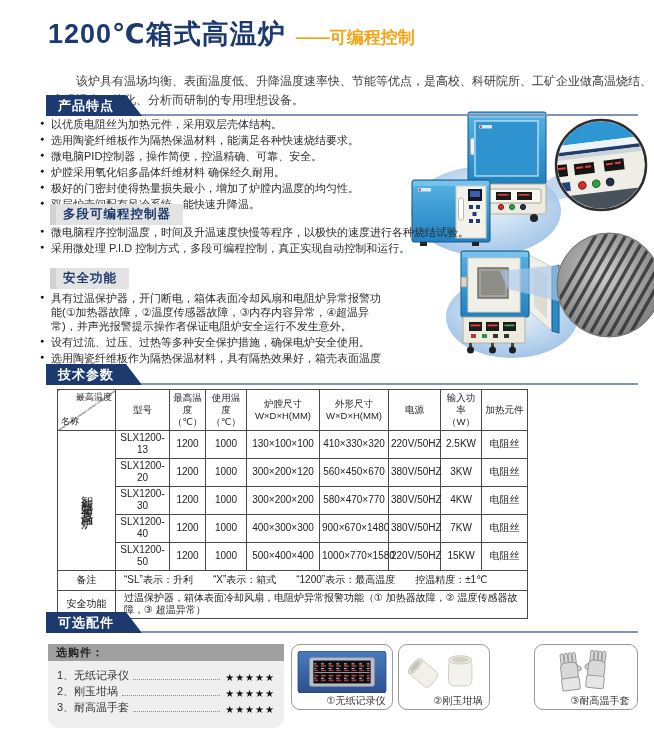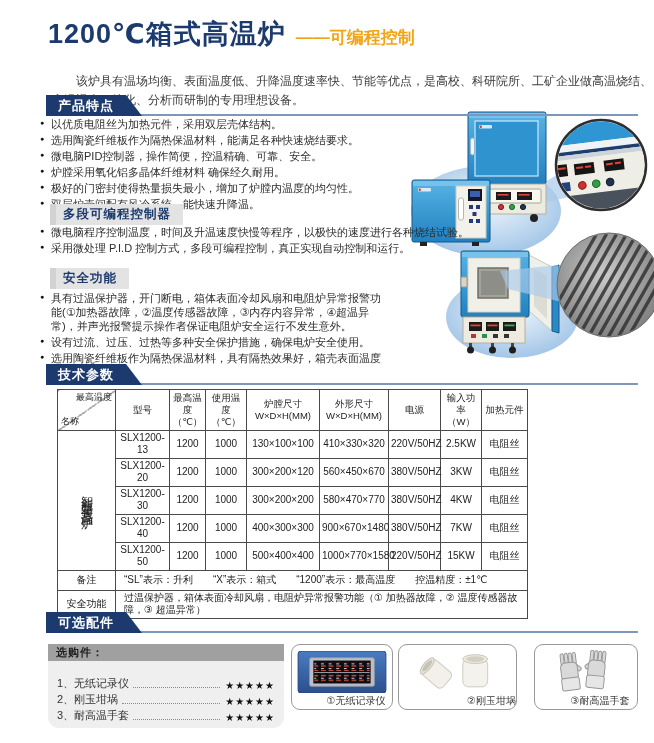--- a/index.html
+++ b/index.html
@@ -62,32 +62,32 @@
   #group-label-cell .vert{
     writing-mode:vertical-lr;text-orientation:upright;letter-spacing:3px;
     font-size:12px;color:#1f1f1f;display:inline-block;
   }
   tr.note-row td{height:20px;font-size:10px;}
   tr.note-row td.span-cell{text-align:left;padding-left:8px;}
   
   .options{position:absolute;left:48px;top:644px;width:236px;height:84px;background:#efefef;border-radius:11px;}
   .options-header{height:17px;background:#a0a0a0;color:#1e1e1e;font-size:11px;font-weight:bold;
     line-height:17px;padding-left:8px;letter-spacing:1px;}
-  .options-body{padding:14px 9px 0 9px;}
+  .options-body{padding:6px 9px 0 9px;}
   .opt-row{display:flex;align-items:flex-end;height:16px;font-size:11px;color:#333;}
   .opt-name{white-space:nowrap;}
   .leader{flex:1;border-bottom:1px dotted #8a8a8a;margin:0 5px 3px 4px;height:1px;}
   .stars{font-size:10px;color:#111;letter-spacing:1px;white-space:nowrap;}
   
   .card{
     position:absolute;top:644px;height:66px;background:#fff;border:1px solid #999;
     border-radius:9px;display:flex;flex-direction:column;align-items:center;overflow:hidden;
   }
   #card-1{left:291px;width:102px;}
-  #card-2{left:398px;width:119px;align-items:flex-end;}
+  #card-2{left:398px;width:92px;}
   #card-3{left:534px;width:104px;text-align:right;}
   .card .img{flex:1;display:flex;align-items:center;justify-content:center;width:100%;padding-top:3px;}
   .caption{font-size:10px;color:#333;padding:0 0 3px 0;line-height:1.1;margin-left:28px;}
 </style>
 </head>
 <body>
 
 <div class="page">
 
   <div class="title-row">

